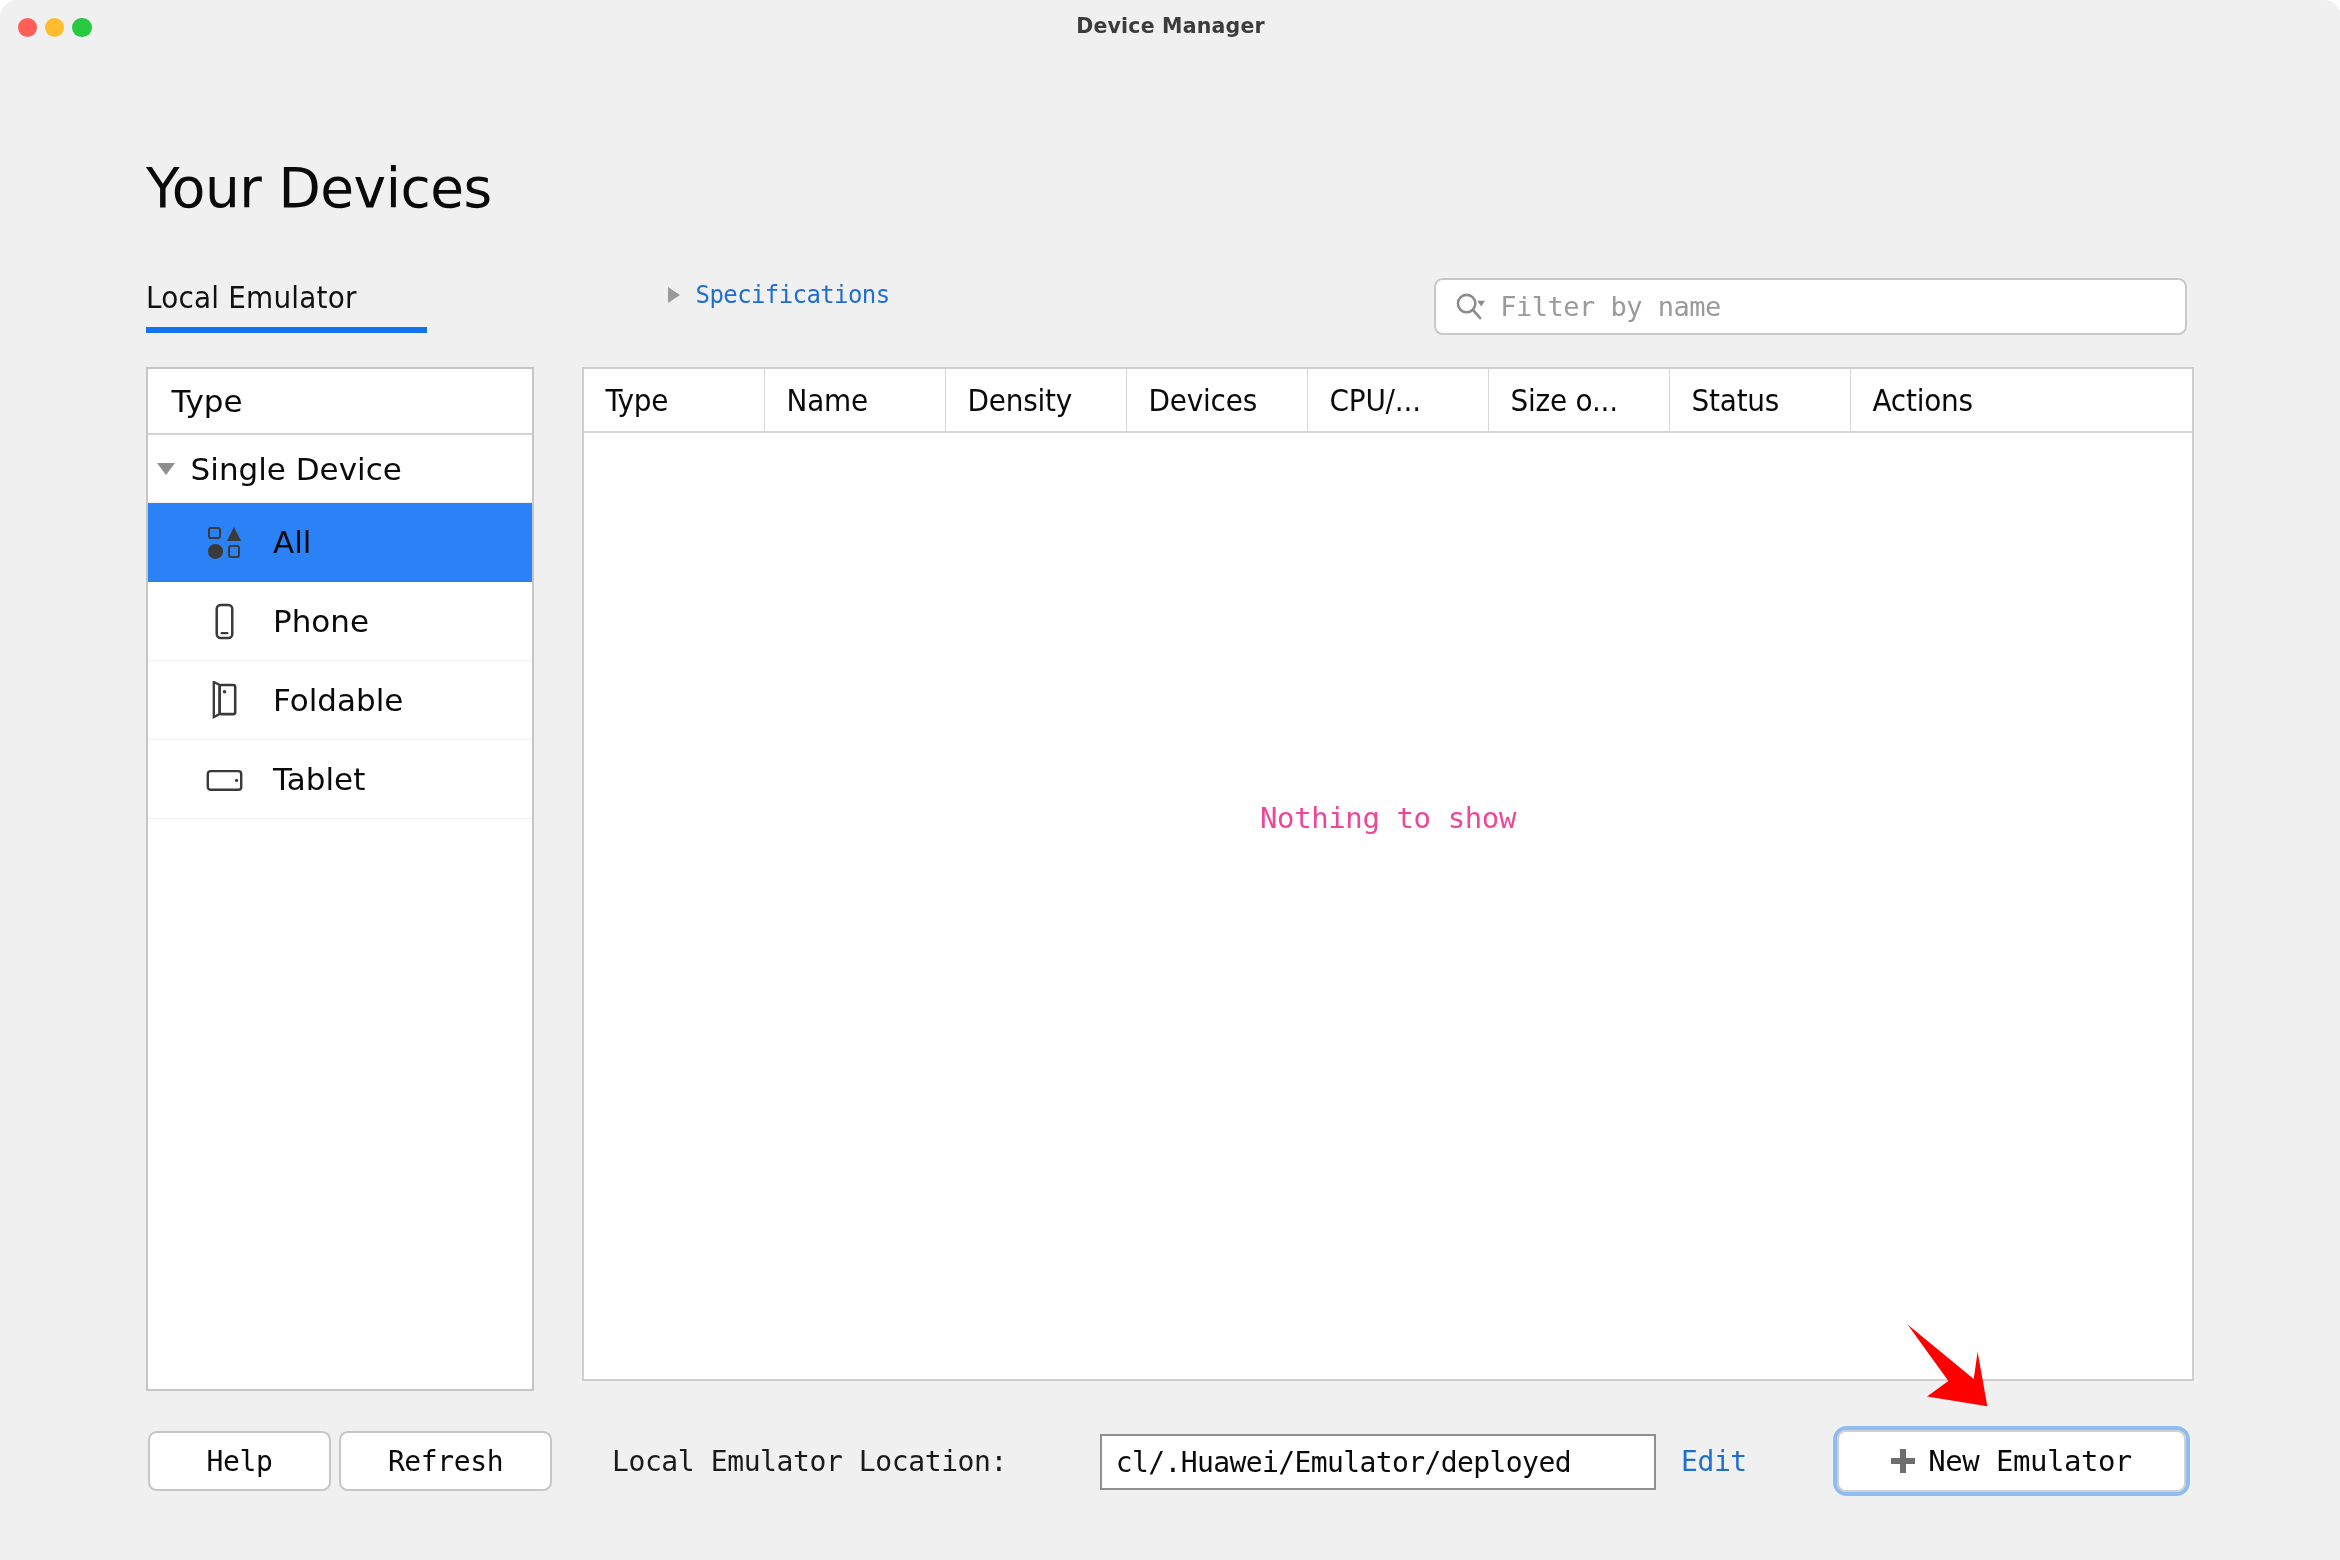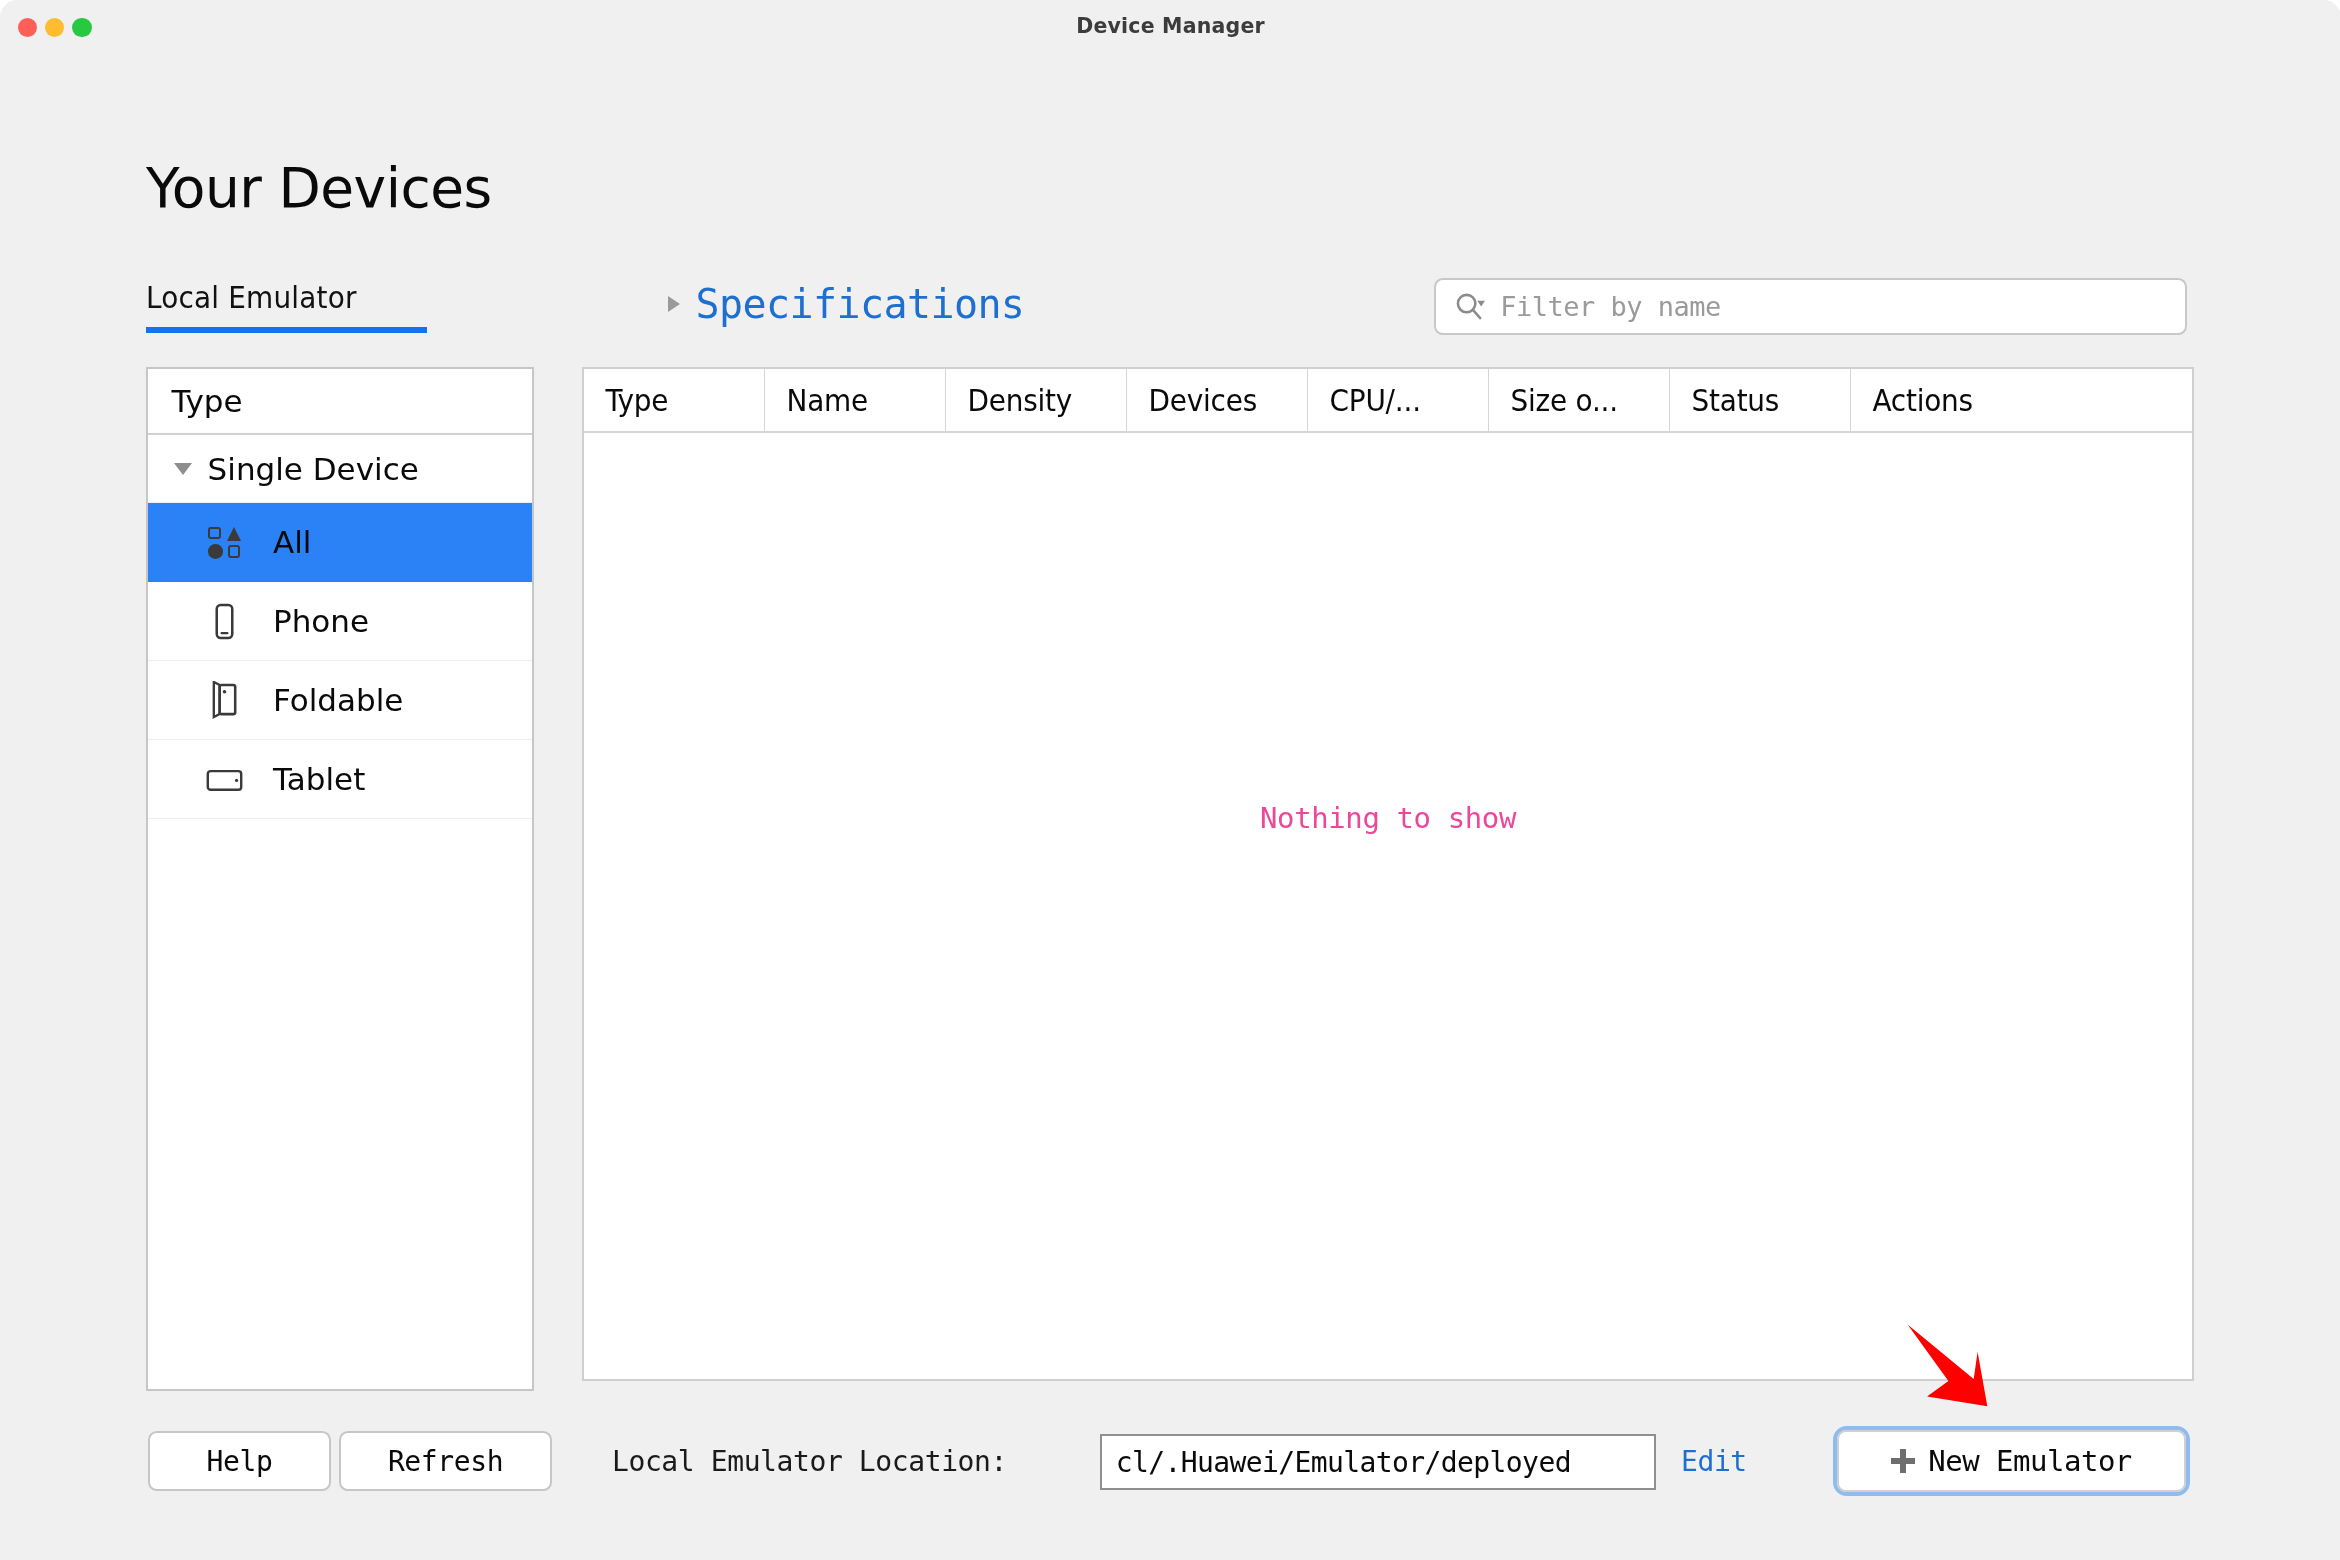--- a/index.html
+++ b/index.html
@@ -66,21 +66,21 @@
     display: flex; align-items: center; gap: 15.6px;
   }
   .spec-tri {
     width: 0; height: 0;
     border-left: 12.7px solid #9a9a9a;
     border-top: 8.8px solid transparent;
     border-bottom: 8.8px solid transparent;
   }
   .spec-text {
     font-family: "DejaVu Sans Mono", monospace;
-    font-size: 40px; color: #1f6fd0; letter-spacing: -0.6px;
+    font-size: 24px; color: #1f6fd0; letter-spacing: -0.6px;
   }
 
   
   .filter-box {
     position: absolute; left: 1434px; top: 278px;
     width: 753px; height: 57px;
     background: #ffffff;
     border: 2px solid #c8c8c8;
     border-radius: 8.8px;
     display: flex; align-items: center;
@@ -105,21 +105,21 @@
   }
   .type-head {
     height: 66px; border-bottom: 2px solid #d2d2d2;
     display: flex; align-items: center;
     padding-left: 23.4px;
     font-family: "DejaVu Sans", sans-serif;
     font-size: 31px; color: #0a0a0a;
   }
   .group-row {
     height: 68px; display: flex; align-items: center;
-    padding-left: 26px; gap: 15.6px;
+    padding-left: 9px; gap: 15.6px;
     border-bottom: 1px solid #efefef;
   }
   .caret-down {
     width: 0; height: 0;
     border-top: 12.7px solid #8e8e8e;
     border-left: 9.8px solid transparent;
     border-right: 9.8px solid transparent;
   }
   .group-label {
     font-family: "DejaVu Sans", sans-serif;

